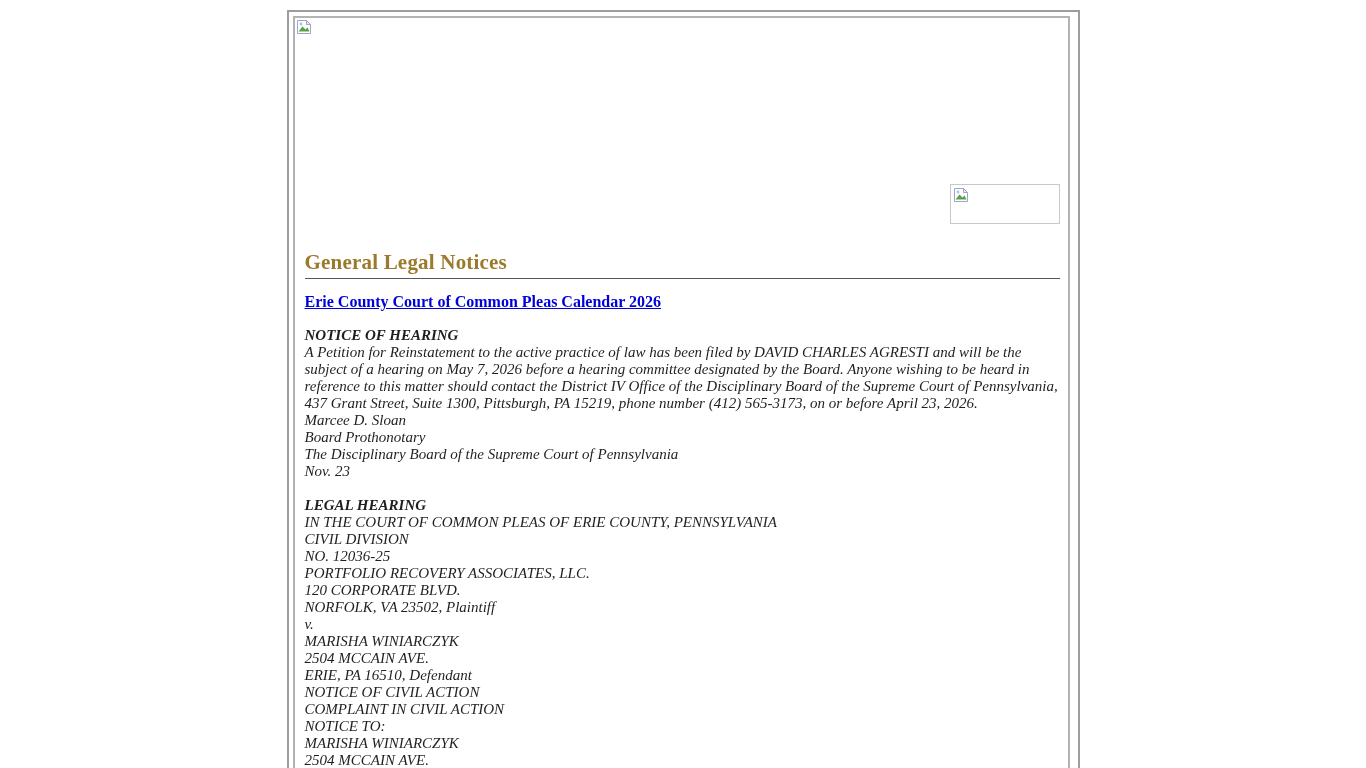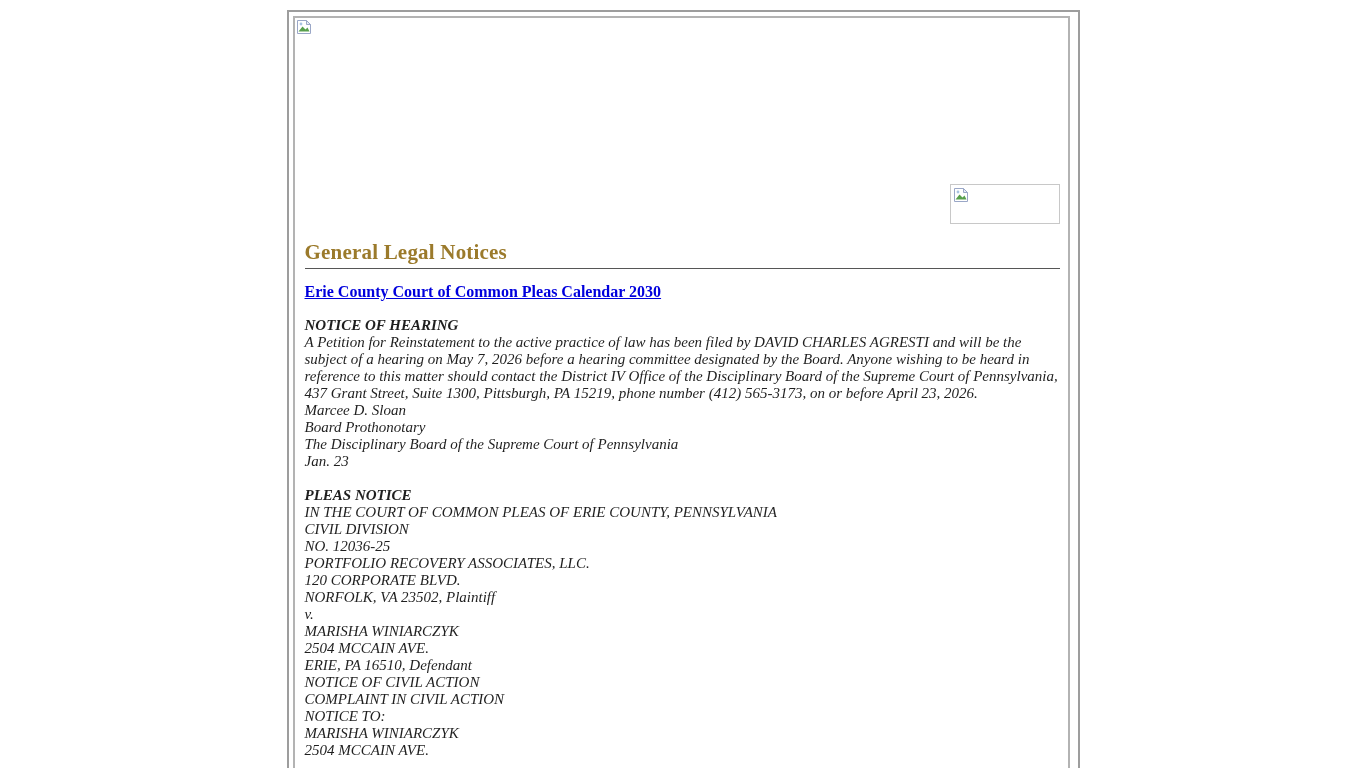--- a/index.html
+++ b/index.html
@@ -43,21 +43,21 @@
     margin-left: auto;
     margin-right: 0;
     background: #ffffff;
   }
   .ad-placeholder .icon-wrap {
     display: inline-block;
     margin: 2px 0 0 2px;
     line-height: 0;
   }
   .page-heading {
-    margin-top: 16px;
+    margin-top: 26px;
     padding-bottom: 3px;
     border-bottom: 1px solid #565656;
     font-size: 21px;
     font-weight: bold;
     color: #9b7a2b;
     letter-spacing: 0.2px;
   }
   .calendar-link {
     display: inline-block;
     margin-top: 14px;
@@ -109,33 +109,33 @@
             <path d="M1.5 1.5 h9 l4 4 v9 h-13 z" fill="#ffffff" stroke="#9aa7c7" stroke-width="1"></path>
             <path d="M10.5 1.5 v4 h4 z" fill="#e8edf6" stroke="#9aa7c7" stroke-width="1"></path>
             <path d="M2.5 12.5 l4-5 3 3 2-2 2 4 z" fill="#58a04c"></path>
             <circle cx="5" cy="5" r="1.4" fill="#a8c3e2"></circle>
           </svg>
         </span>
       </div>
 
       <div class="page-heading">General Legal Notices</div>
 
-      <a class="calendar-link">Erie County Court of Common Pleas Calendar 2030</a>
+      <a class="calendar-link">Erie County Court of Common Pleas Calendar 2026</a>
 
       <div class="notice-section">
         <div class="notice-heading">NOTICE OF HEARING</div>
         <div class="notice-body">A Petition for Reinstatement to the active practice of law has been filed by DAVID CHARLES AGRESTI and will be the subject of a hearing on May 7, 2026 before a hearing committee designated by the Board. Anyone wishing to be heard in reference to this matter should contact the District IV Office of the Disciplinary Board of the Supreme Court of Pennsylvania, 437 Grant Street, Suite 1300, Pittsburgh, PA 15219, phone number (412) 565-3173, on or before April 23, 2026.</div>
         <div class="notice-lines">Marcee D. Sloan
 Board Prothonotary
 The Disciplinary Board of the Supreme Court of Pennsylvania
-Jan. 23</div>
+Nov. 23</div>
       </div>
 
       <div class="notice-section">
-        <div class="notice-heading">PLEAS NOTICE</div>
+        <div class="notice-heading">LEGAL HEARING</div>
         <div class="notice-lines">IN THE COURT OF COMMON PLEAS OF ERIE COUNTY, PENNSYLVANIA
 CIVIL DIVISION
 NO. 12036-25
 PORTFOLIO RECOVERY ASSOCIATES, LLC.
 120 CORPORATE BLVD.
 NORFOLK, VA 23502, Plaintiff
 v.
 MARISHA WINIARCZYK
 2504 MCCAIN AVE.
 ERIE, PA 16510, Defendant

